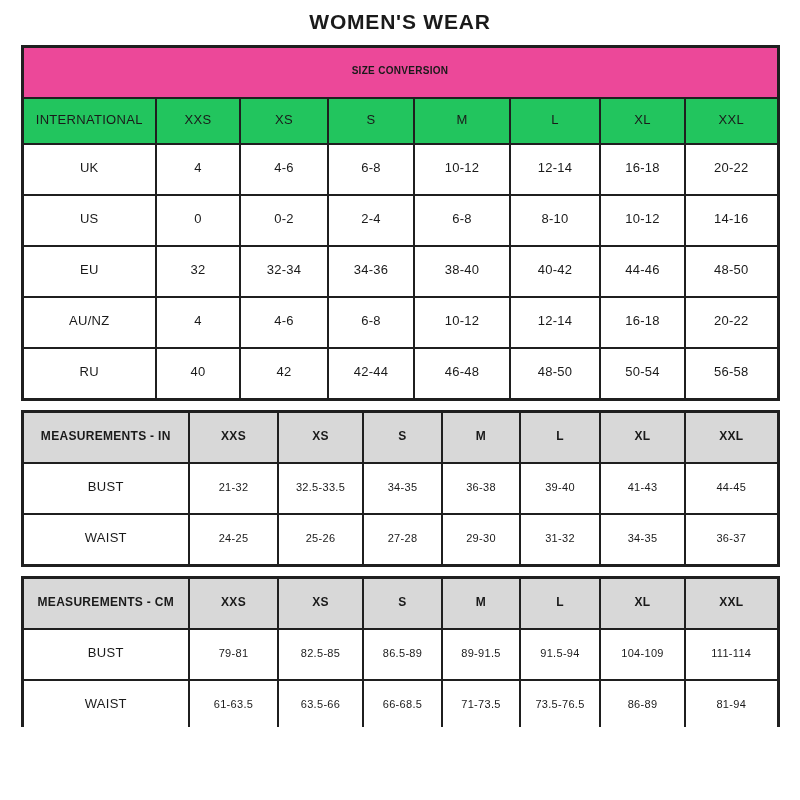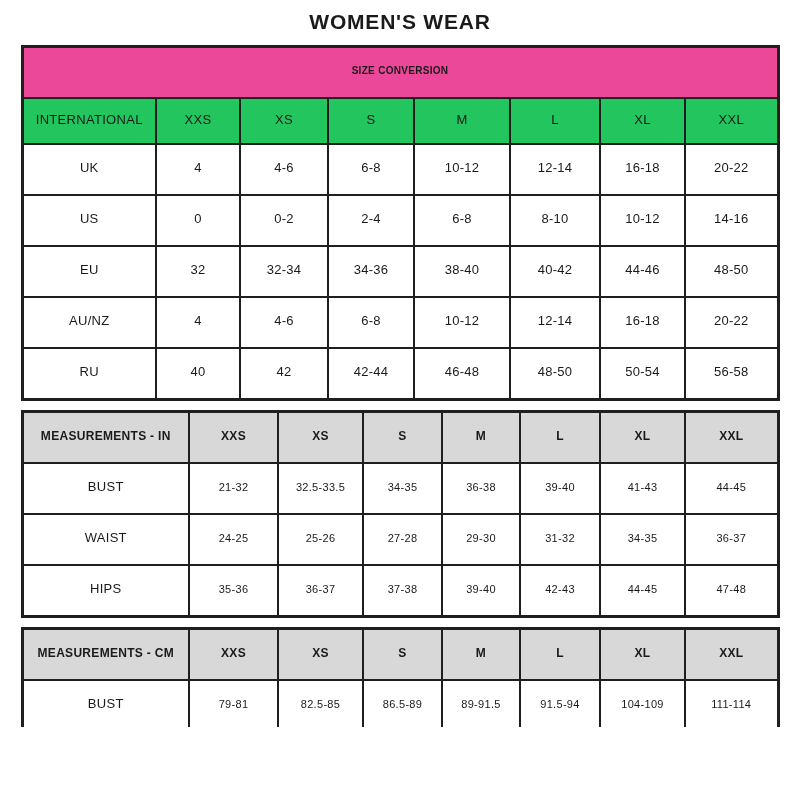--- a/index.html
+++ b/index.html
@@ -206,30 +206,20 @@
         <tr>
           <th>WAIST</th>
           <td>24-25</td>
           <td>25-26</td>
           <td>27-28</td>
           <td>29-30</td>
           <td>31-32</td>
           <td>34-35</td>
           <td>36-37</td>
         </tr>
-        <tr>
-          <th>HIPS</th>
-          <td>35-36</td>
-          <td>36-37</td>
-          <td>37-38</td>
-          <td>39-40</td>
-          <td>42-43</td>
-          <td>44-45</td>
-          <td>47-48</td>
-        </tr>
       </tbody>
   </table>
 
   <table class="tbl meas">
     <colgroup>
       <col style="width:167px">
         <col style="width:89px">
         <col style="width:85px">
         <col style="width:79px">
       <col style="width:78px">

